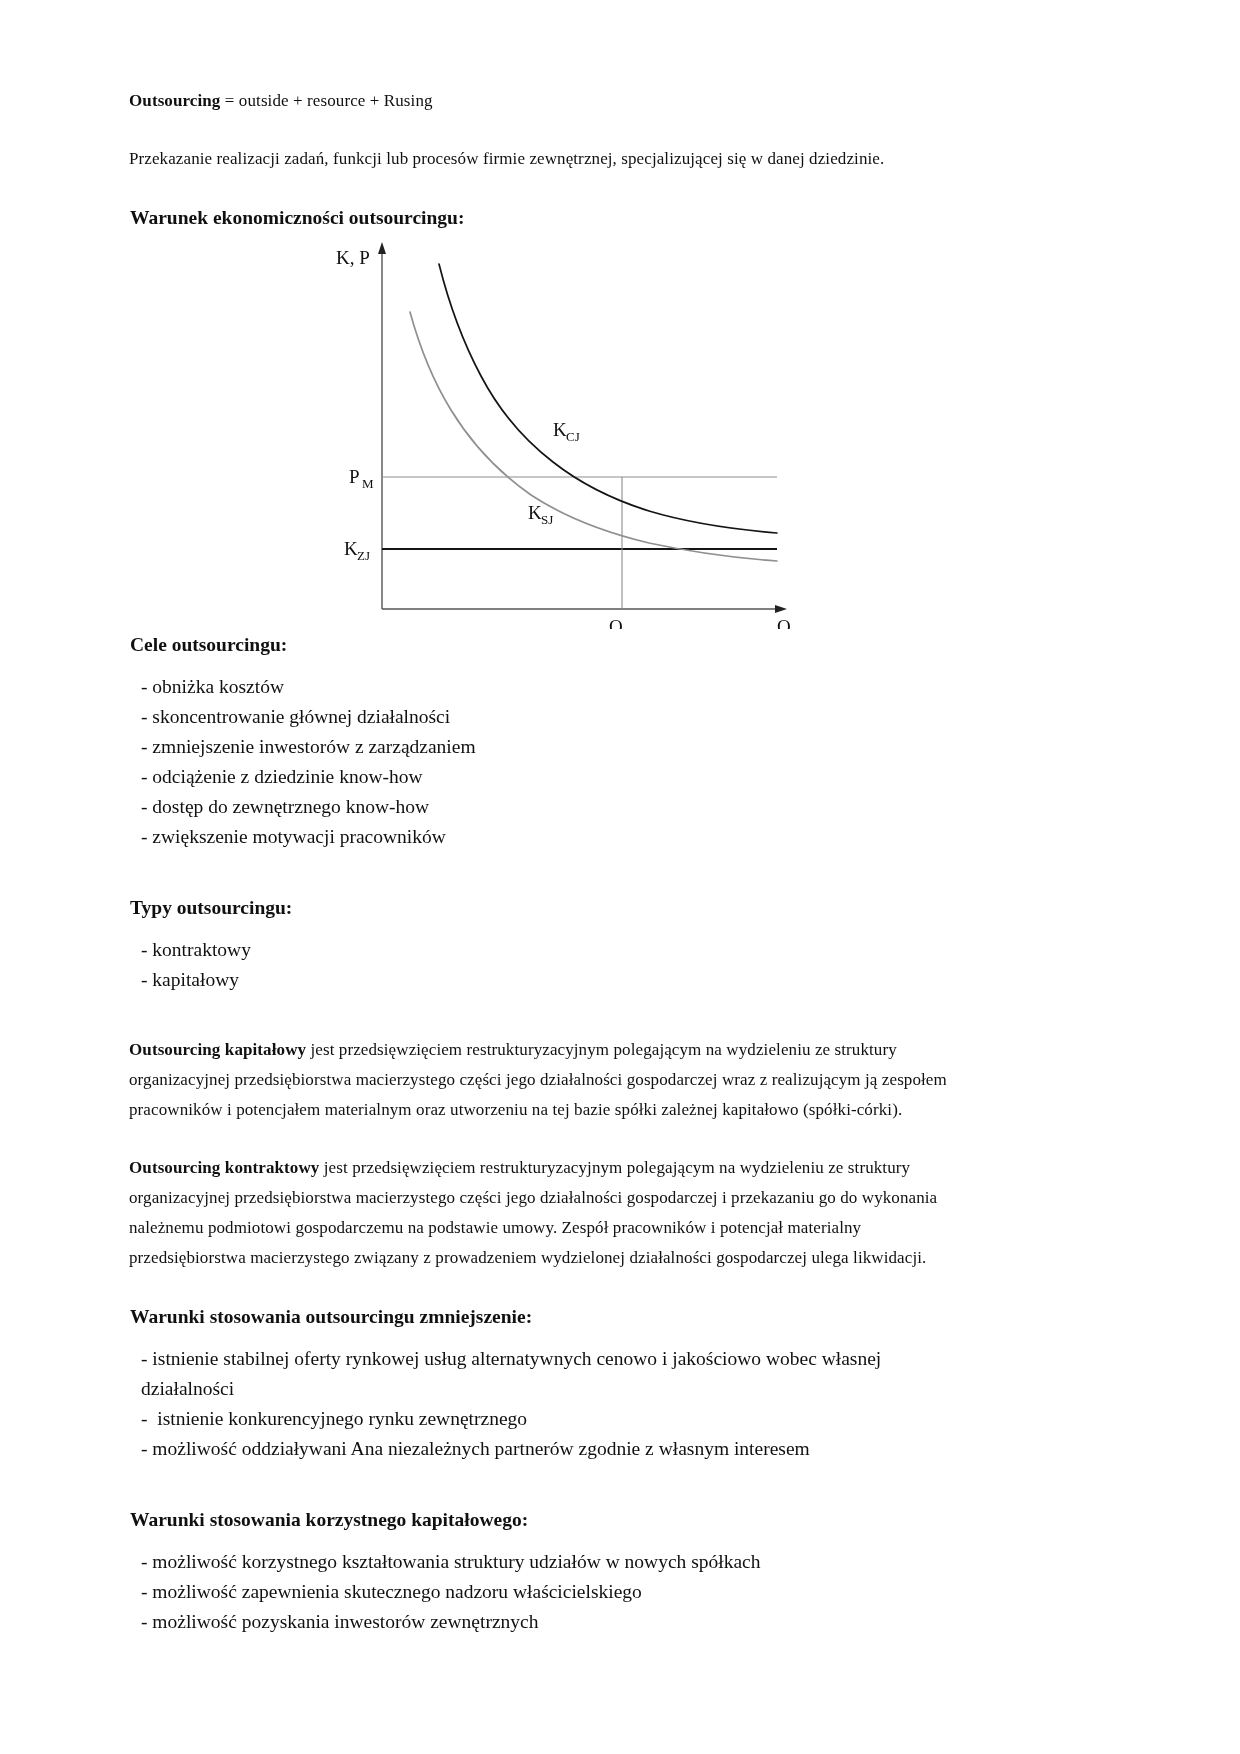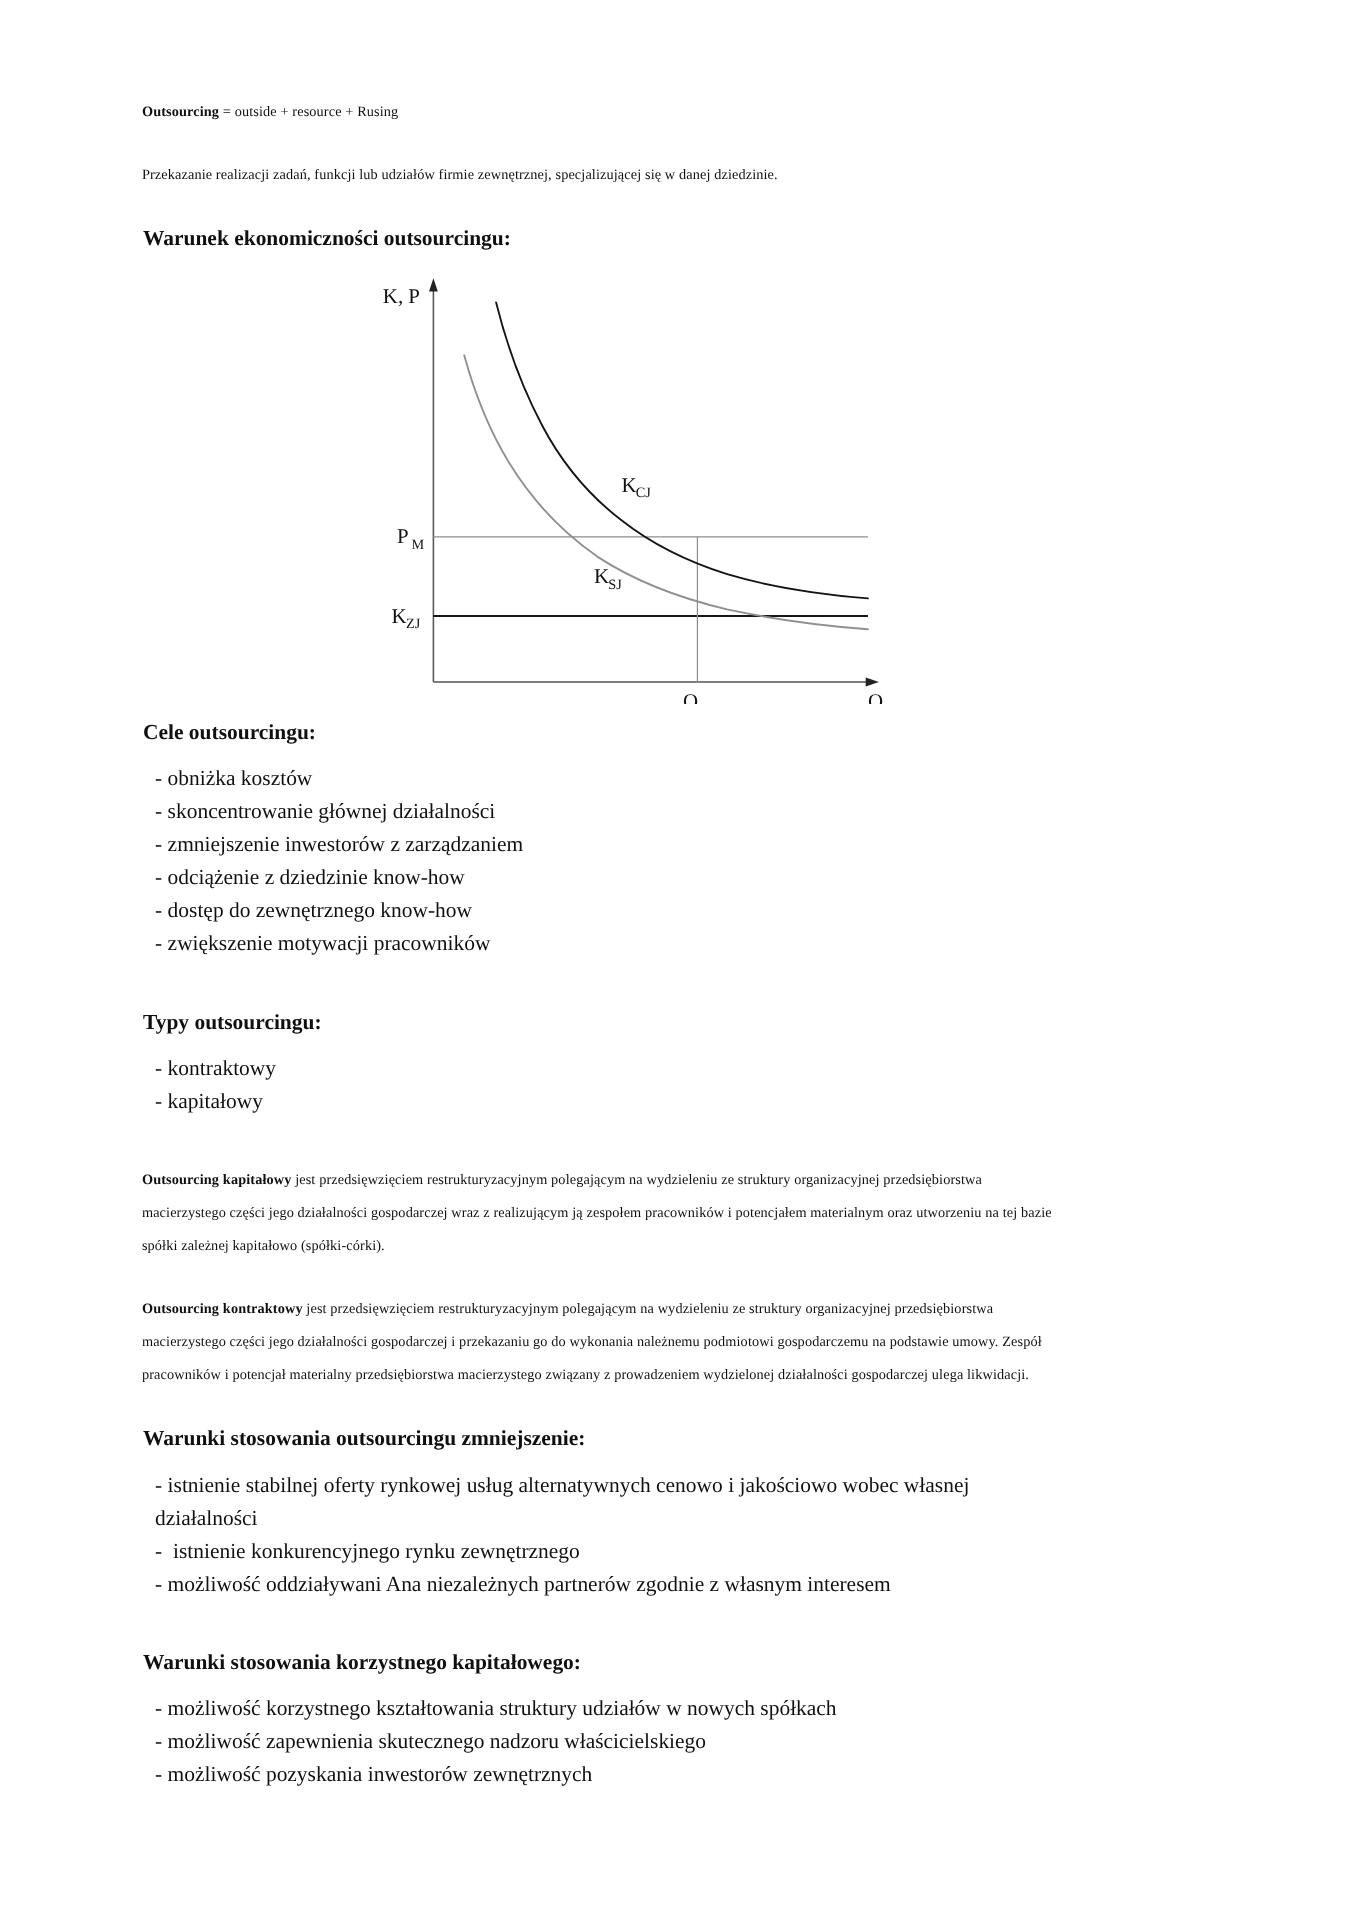--- a/index.html
+++ b/index.html
@@ -17,21 +17,21 @@
     font-family: "Liberation Serif", "DejaVu Serif", serif;
     color: #101010;
   }
   .content {
     position: absolute;
     left: 129px;
     top: 86px;
     width: 830px;
   }
   .para {
-    font-size: 13px;
+    font-size: 17px;
     line-height: 30px;
     margin: 0;
     text-align: left;
     letter-spacing: 0.1px;
   }
   .bold-head {
     font-weight: bold;
     font-size: 19.5px;
     line-height: 30px;
     margin: 1px;
@@ -51,21 +51,21 @@
   .list li.wrapitem {
     white-space: normal;
   }
   b.inl { font-weight: bold; }
 
   
   .chart-wrap {
     position: relative;
     width: 830px;
     height: 395px;
-    margin: 12px;
+    margin: 0;
   }
   .chart-svg {
     position: absolute;
     left: 0;
     top: 0;
   }
   .axis-label {
     font-family: "Liberation Serif", "DejaVu Serif", serif;
     font-size: 19px;
     fill: #111;
@@ -84,21 +84,21 @@
 </head>
 <body>
 
 <div class="page">
   <div class="content">
 
     <p class="para"><b class="inl">Outsourcing</b><span> = outside + resource + Rusing</span></p>
 
     <div class="gap-md"></div>
 
-    <p class="para">Przekazanie realizacji zadań, funkcji lub udziałów firmie zewnętrznej, specjalizującej się w danej dziedzinie.</p>
+    <p class="para">Przekazanie realizacji zadań, funkcji lub procesów firmie zewnętrznej, specjalizującej się w danej dziedzinie.</p>
 
     <div class="gap-md"></div>
 
     <p class="bold-head">Warunek ekonomiczności outsourcingu:</p>
 
     <div class="chart-wrap">
       <svg class="chart-svg" width="830" height="395" viewBox="0 0 830 395">
 
         <g>
           <line x1="253" y1="375" x2="253" y2="18" stroke="#555" stroke-width="1.4"></line>

